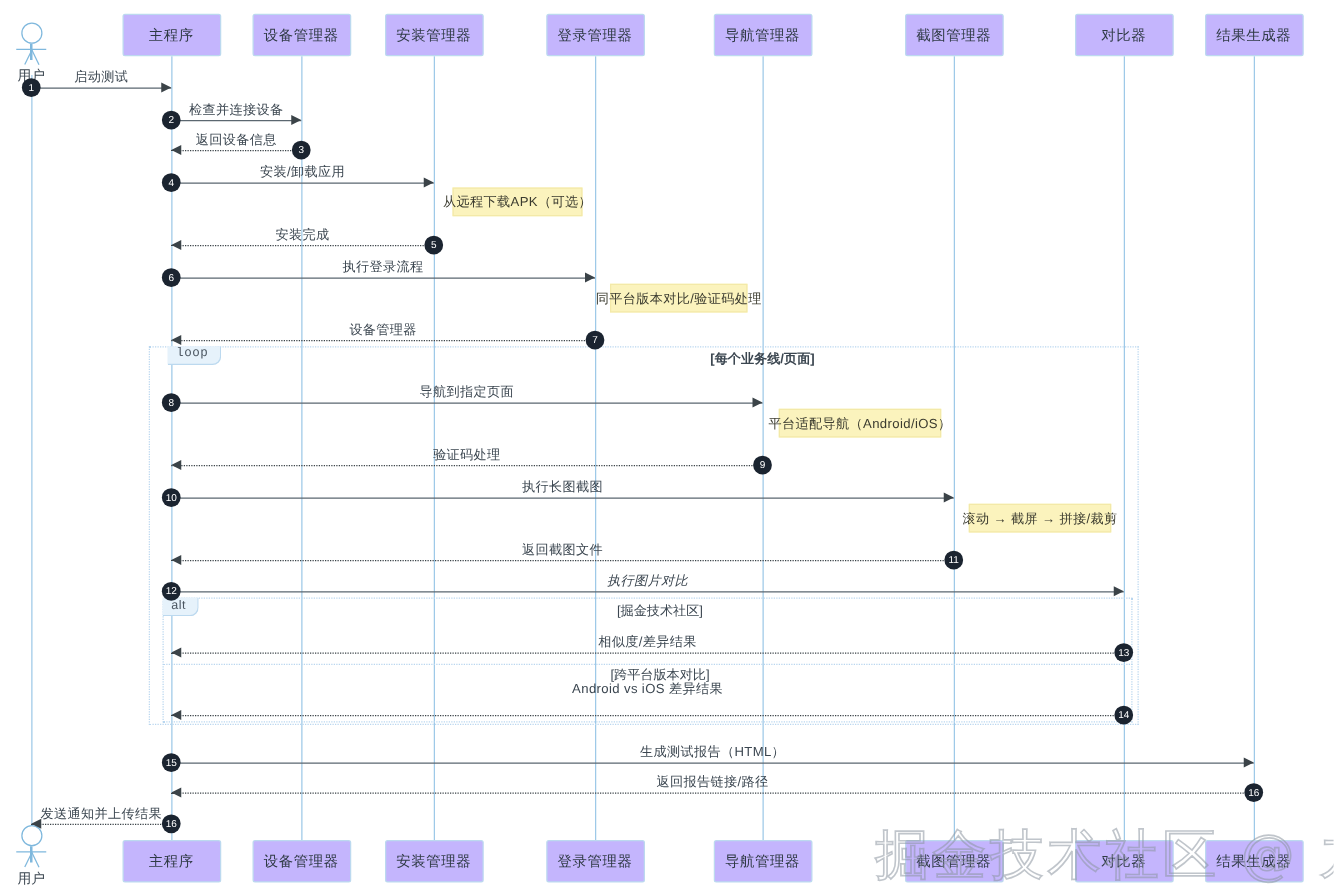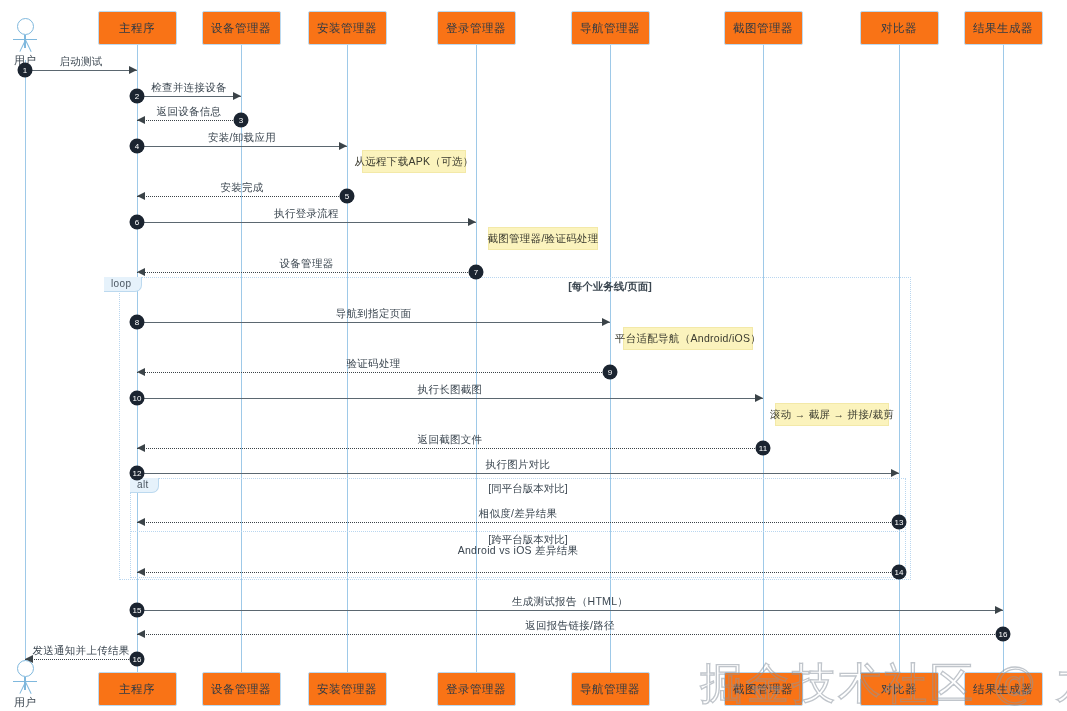--- a/index.html
+++ b/index.html
@@ -11,21 +11,21 @@
   #canvas{
     position:relative;
     width:1067px;
     height:711px;
     overflow:hidden;
     background:#ffffff;
   }
   
   .pbox{
     position:absolute;
-    background:#f97316;
+    background:#c4b5fd;
     border:1px solid #bcd9ef;
     border-radius:2px;
     display:flex;
     align-items:center;
     justify-content:center;
     font-size:11.5px;
     color:#2f3a45;
     letter-spacing:.5px;
     box-sizing:border-box;
   }
@@ -145,25 +145,25 @@
     <div class="lifeline" style="left: 137px; top: 45px; height: 627px;"></div>
     <div class="lifeline" style="left: 241px; top: 45px; height: 627px;"></div>
     <div class="lifeline" style="left: 347px; top: 45px; height: 627px;"></div>
     <div class="lifeline" style="left: 476px; top: 45px; height: 627px;"></div>
     <div class="lifeline" style="left: 610px; top: 45px; height: 627px;"></div>
     <div class="lifeline" style="left: 763px; top: 45px; height: 627px;"></div>
     <div class="lifeline" style="left: 899px; top: 45px; height: 627px;"></div>
     <div class="lifeline" style="left: 1003px; top: 45px; height: 627px;"></div>
     <div class="actor-lifeline" style="left: 25px; top: 60px; height: 600px;"></div>
     <div class="fragment" style="left: 119px; top: 277px; width: 792px; height: 303px;"></div>
-    <div class="frag-tab" style="left: 104px; top: 277px;">loop</div>
+    <div class="frag-tab" style="left: 134px; top: 277px; font-family: Liberation Mono, monospace;">loop</div>
     <div class="frag-cond" style="left: 610px; top: 280px; font-weight: bold;">[每个业务线/页面]</div>
     <div class="fragment" style="left: 130px; top: 478px; width: 776px; height: 100px;"></div>
     <div class="frag-tab" style="left: 130px; top: 478px;">alt</div>
-    <div class="frag-cond" style="left: 528px; top: 482px;">[同平台版本对比]</div>
+    <div class="frag-cond" style="left: 528px; top: 482px;">[掘金技术社区]</div>
     <div class="frag-cond" style="left: 528px; top: 533px;">[跨平台版本对比]</div>
     <div class="frag-div" style="left: 130px; top: 531px; width: 776px;"></div>
     <div class="pbox" style="left: 97.5px; top: 11px; width: 79px; height: 34px;">
       <span>主程序</span>
     </div>
     <div class="pbox" style="left: 97.5px; top: 672px; width: 79px; height: 34px;">
       <span>主程序</span>
     </div>
     <div class="pbox" style="left: 201.5px; top: 11px; width: 79px; height: 34px;">
       <span>设备管理器</span>
@@ -260,21 +260,21 @@
     <div class="msg-line" style="left: 137px; top: 398px; width: 626px;"></div>
     <div class="arrowhead right" style="left: 755px; top: 394px;"></div>
     <div class="msg-label" style="left: 450px; top: 383px;">执行长图截图</div>
     <div class="seqdot" style="left: 137px; top: 398px;">10</div>
     <div class="msg-line dashed" style="left: 137px; top: 448px; width: 626px;"></div>
     <div class="arrowhead left" style="left: 137px; top: 444px;"></div>
     <div class="msg-label" style="left: 450px; top: 433px;">返回截图文件</div>
     <div class="seqdot" style="left: 763px; top: 448px;">11</div>
     <div class="msg-line" style="left: 137px; top: 473px; width: 762px;"></div>
     <div class="arrowhead right" style="left: 891px; top: 469px;"></div>
-    <div class="msg-label" style="left: 518px; top: 458px;">执行图片对比</div>
+    <div class="msg-label" style="left: 518px; top: 458px; font-style: italic;">执行图片对比</div>
     <div class="seqdot" style="left: 137px; top: 473px;">12</div>
     <div class="msg-line dashed" style="left: 137px; top: 522px; width: 762px;"></div>
     <div class="arrowhead left" style="left: 137px; top: 518px;"></div>
     <div class="msg-label" style="left: 518px; top: 507px;">相似度/差异结果</div>
     <div class="seqdot" style="left: 899px; top: 522px;">13</div>
     <div class="msg-line dashed" style="left: 137px; top: 572px; width: 762px;"></div>
     <div class="arrowhead left" style="left: 137px; top: 568px;"></div>
     <div class="msg-label" style="left: 518px; top: 544px; text-align: right;">Android vs iOS 差异结果</div>
     <div class="seqdot" style="left: 899px; top: 572px;">14</div>
     <div class="msg-line" style="left: 137px; top: 610px; width: 866px;"></div>
@@ -283,17 +283,17 @@
     <div class="seqdot" style="left: 137px; top: 610px;">15</div>
     <div class="msg-line dashed" style="left: 137px; top: 634px; width: 866px;"></div>
     <div class="arrowhead left" style="left: 137px; top: 630px;"></div>
     <div class="msg-label" style="left: 570px; top: 619px;">返回报告链接/路径</div>
     <div class="seqdot" style="left: 1003px; top: 634px;">16</div>
     <div class="msg-line dashed" style="left: 25px; top: 659px; width: 112px;"></div>
     <div class="arrowhead left" style="left: 25px; top: 655px;"></div>
     <div class="msg-label" style="left: 81px; top: 644px;">发送通知并上传结果</div>
     <div class="seqdot" style="left: 137px; top: 659px;">16</div>
     <div class="note" style="left: 362px; top: 150px; width: 104px; height: 23px;">从远程下载APK（可选）</div>
-    <div class="note" style="left: 488px; top: 227px; width: 110px; height: 23px;">截图管理器/验证码处理</div>
+    <div class="note" style="left: 488px; top: 227px; width: 110px; height: 23px;">同平台版本对比/验证码处理</div>
     <div class="note" style="left: 623px; top: 327px; width: 130px; height: 23px;">平台适配导航（Android/iOS）</div>
     <div class="note" style="left: 775px; top: 403px; width: 114px; height: 23px;">滚动 → 截屏 → 拼接/裁剪</div>
     <div class="watermark" style="left: 700px; top: 655px;">掘金技术社区 @ 九方技术团队</div>
   </div>
 
 </body></html>

